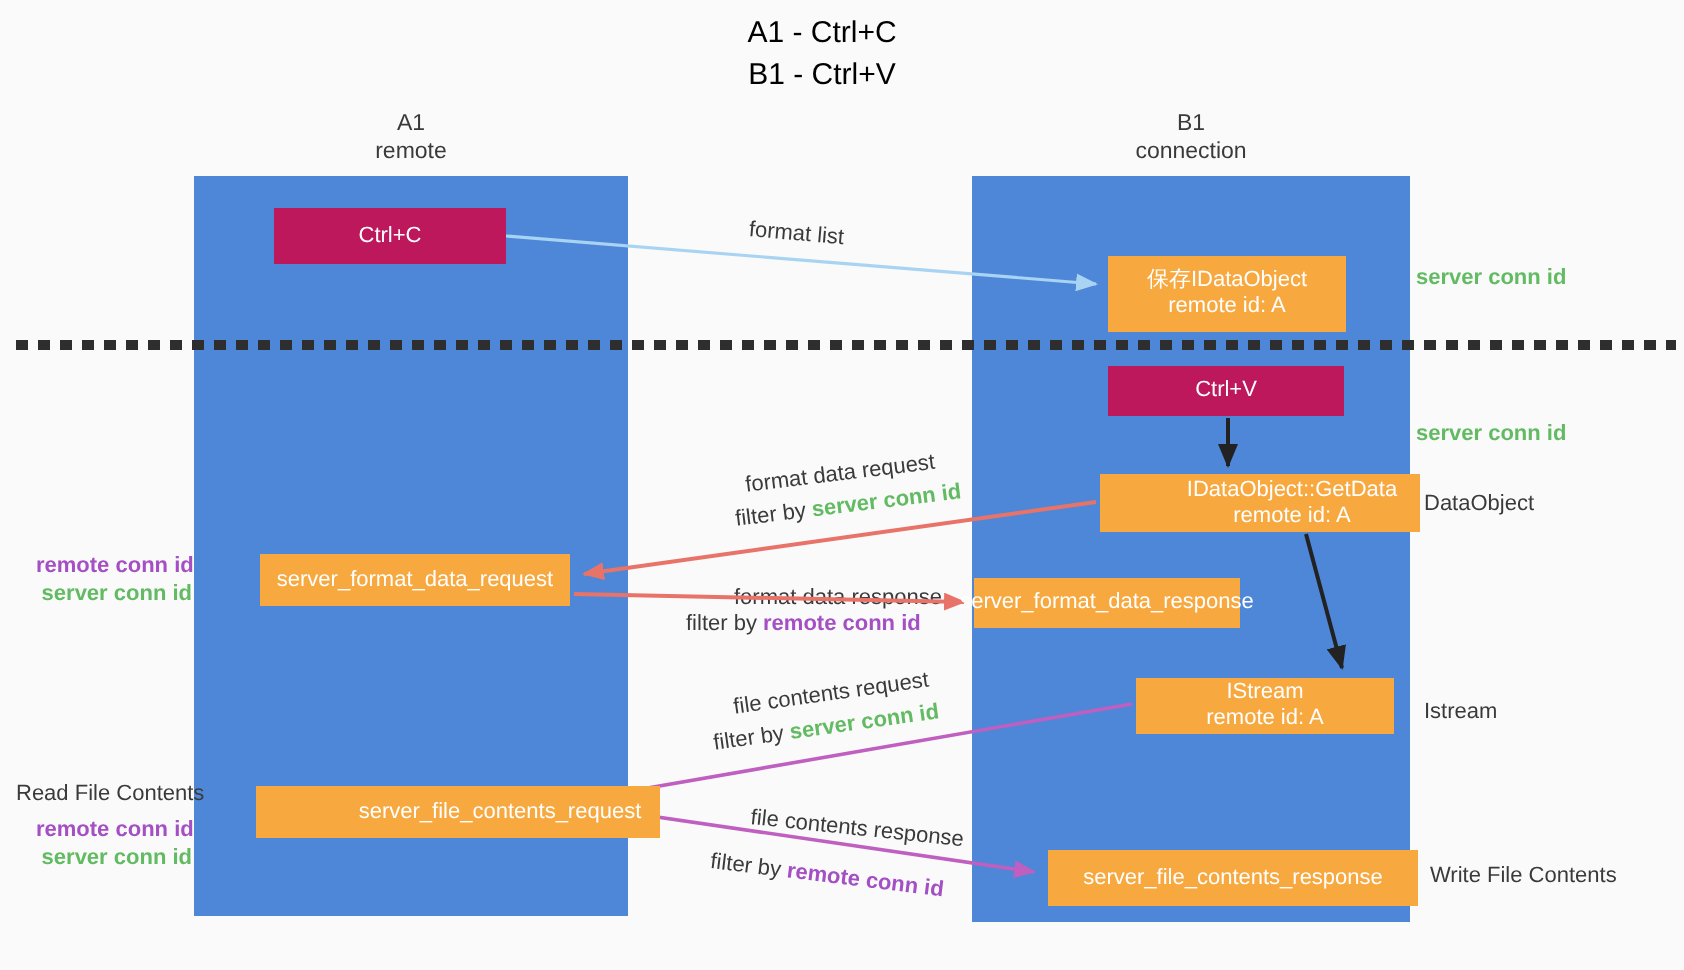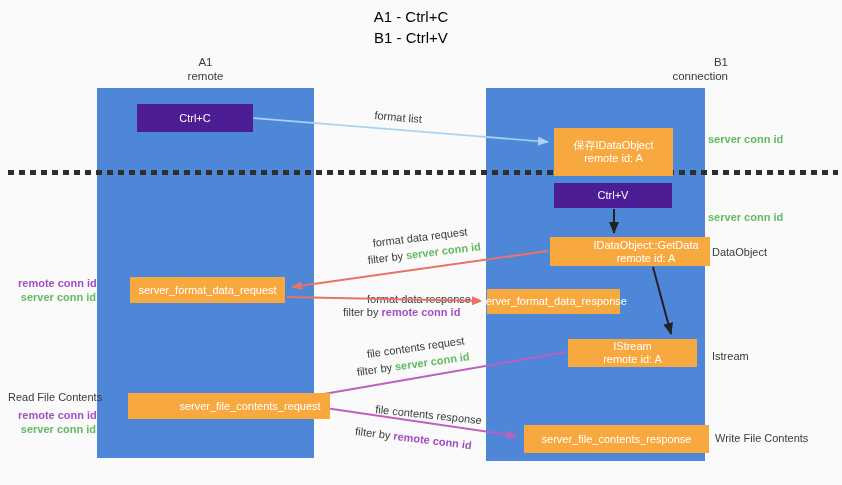--- a/index.html
+++ b/index.html
@@ -14,21 +14,21 @@
   .lane{position:absolute;background:#4e87d8;}
   .lane-header{
     position:absolute;text-align:center;font-size:11.5px;line-height:14px;color:#3a3a3a;
   }
   .node{
     position:absolute;display:flex;flex-direction:column;align-items:center;
     justify-content:center;color:#fff;font-size:11px;line-height:13px;
     text-align:center;white-space:nowrap;
   }
   .orange{background:#f7a940;}
-  .green{background:#4c1d95;align-items:center;}
+  .green{background:#be185d;align-items:center;}
   .lbl{position:absolute;font-size:11px;white-space:nowrap;color:#3a3a3a;transform-origin:left top;}
   .id-green{color:#62bb62;font-weight:bold;}
   .id-purple{color:#a44fc4;font-weight:bold;}
   .side-bold{font-weight:bold;}
   .id-stack{position:absolute;width:78px;text-align:right;font-size:11px;line-height:13.5px;white-space:nowrap;}
   .dotted-line{
     position:absolute;left:8px;top:170px;width:830px;height:5px;z-index:5;
     background:repeating-linear-gradient(90deg,#2e2e2e 0 6px,rgba(0,0,0,0) 6px 11px);
   }
   svg.overlay{position:absolute;left:0;top:0;z-index:4;pointer-events:none;}
@@ -41,21 +41,21 @@
 
   <div class="title">
     <div>A1 - Ctrl+C</div>
     <div>B1 - Ctrl+V</div>
   </div>
 
   <div class="lane-header" style="left:97px;top:55px;width:217px;">
     <div>A1</div>
     <div>remote</div>
   </div>
-  <div class="lane-header" style="left:509px;top:55px;width:219px;text-align:right;">
+  <div class="lane-header" style="left:486px;top:55px;width:219px;">
     <div>B1</div>
     <div>connection</div>
   </div>
 
   <div class="lane" style="left:97px;top:88px;width:217px;height:370px;"></div>
   <div class="lane" style="left:486px;top:88px;width:219px;height:373px;"></div>
 
   <div class="dotted-line"></div>
 
   <svg class="overlay" width="842" height="485">
@@ -85,21 +85,21 @@
   <div class="node green z6" style="left:137px;top:104px;width:116px;height:28px;">
     <span>Ctrl+C</span>
   </div>
   <div class="node orange z6" style="left:130px;top:277px;width:155px;height:26px;">
     <span>server_format_data_request</span>
   </div>
   <div class="node orange z6" style="left:128px;top:393px;width:160px;height:26px;padding-left:42px;">
     <span>server_file_contents_request</span>
   </div>
 
-  <div class="node orange z6" style="left:554px;top:128px;width:119px;height:48px;">
+  <div class="node orange z6" style="left:554px;top:128px;width:119px;height:38px;">
     <span>保存IDataObject</span>
     <span>remote id: A</span>
   </div>
   <div class="node green z6" style="left:554px;top:183px;width:118px;height:25px;">
     <span>Ctrl+V</span>
   </div>
   <div class="node orange z6" style="left:550px;top:237px;width:128px;height:29px;padding-left:32px;">
     <span>IDataObject::GetData</span>
     <span>remote id: A</span>
   </div>

